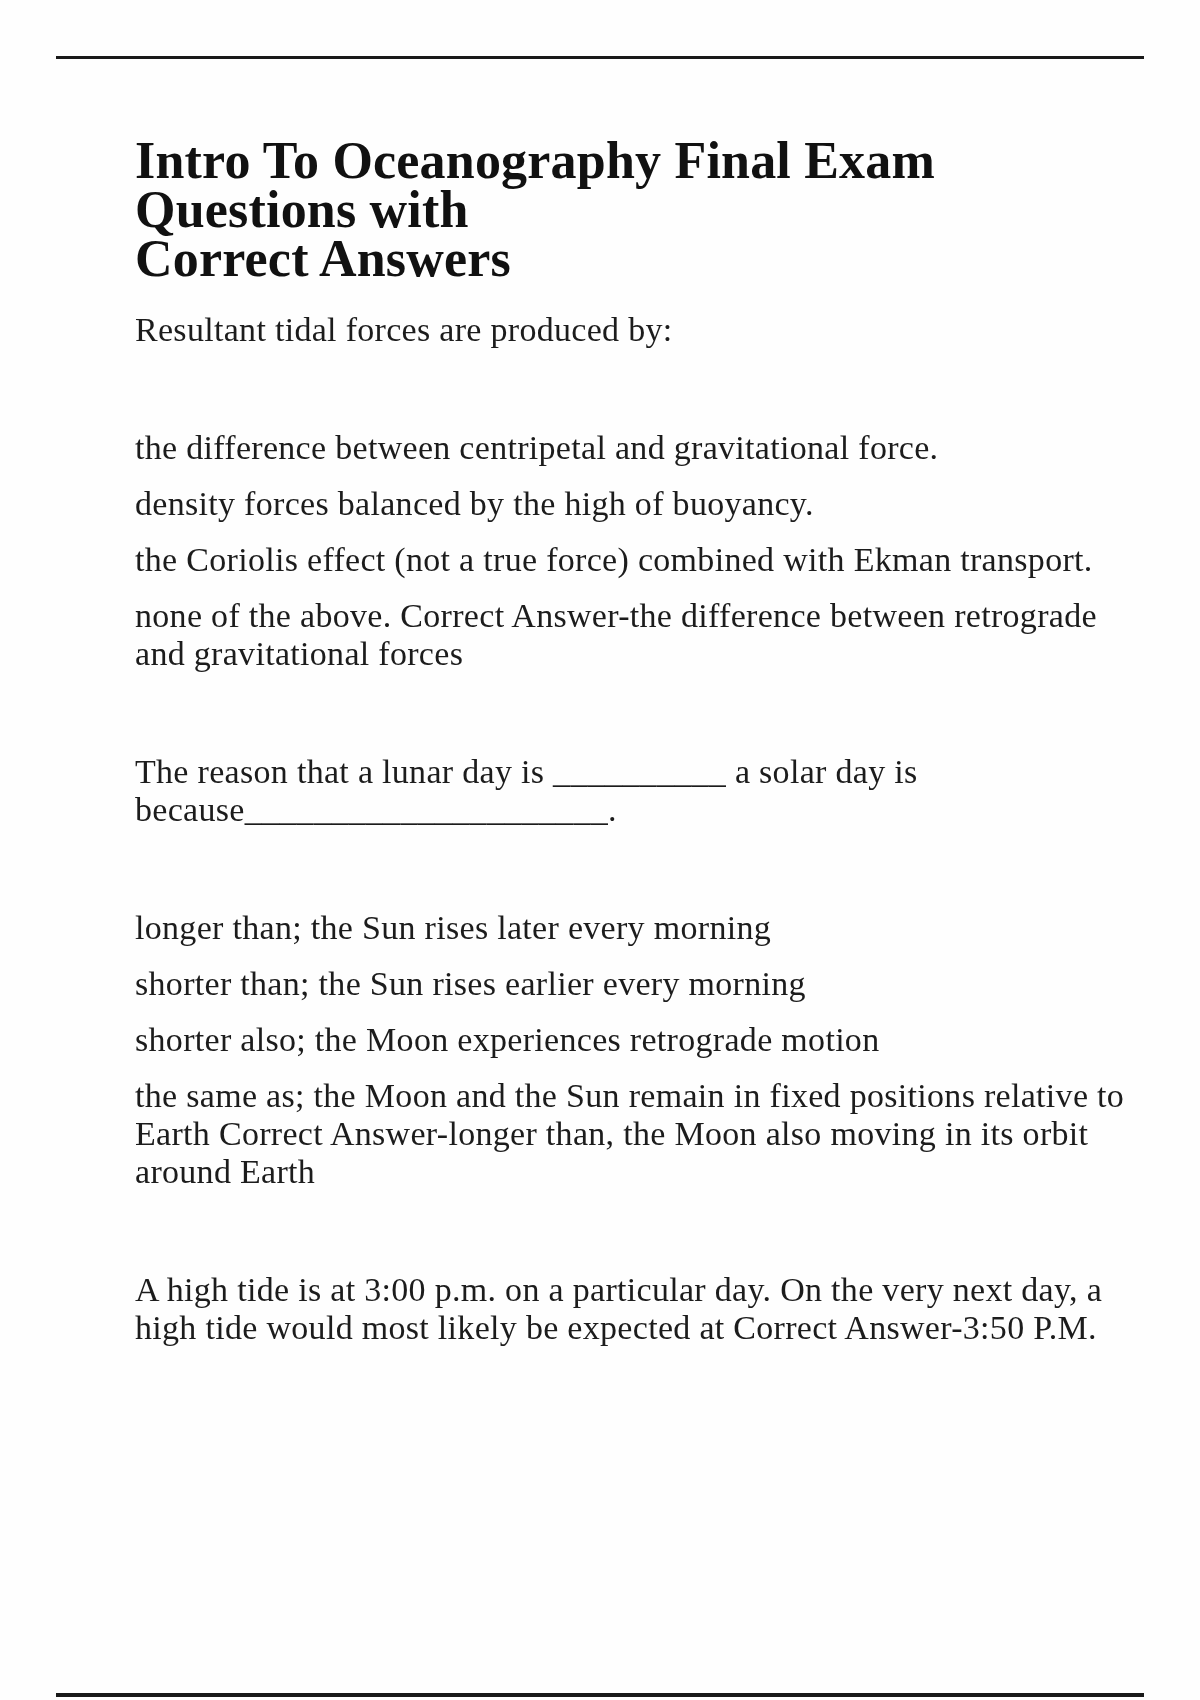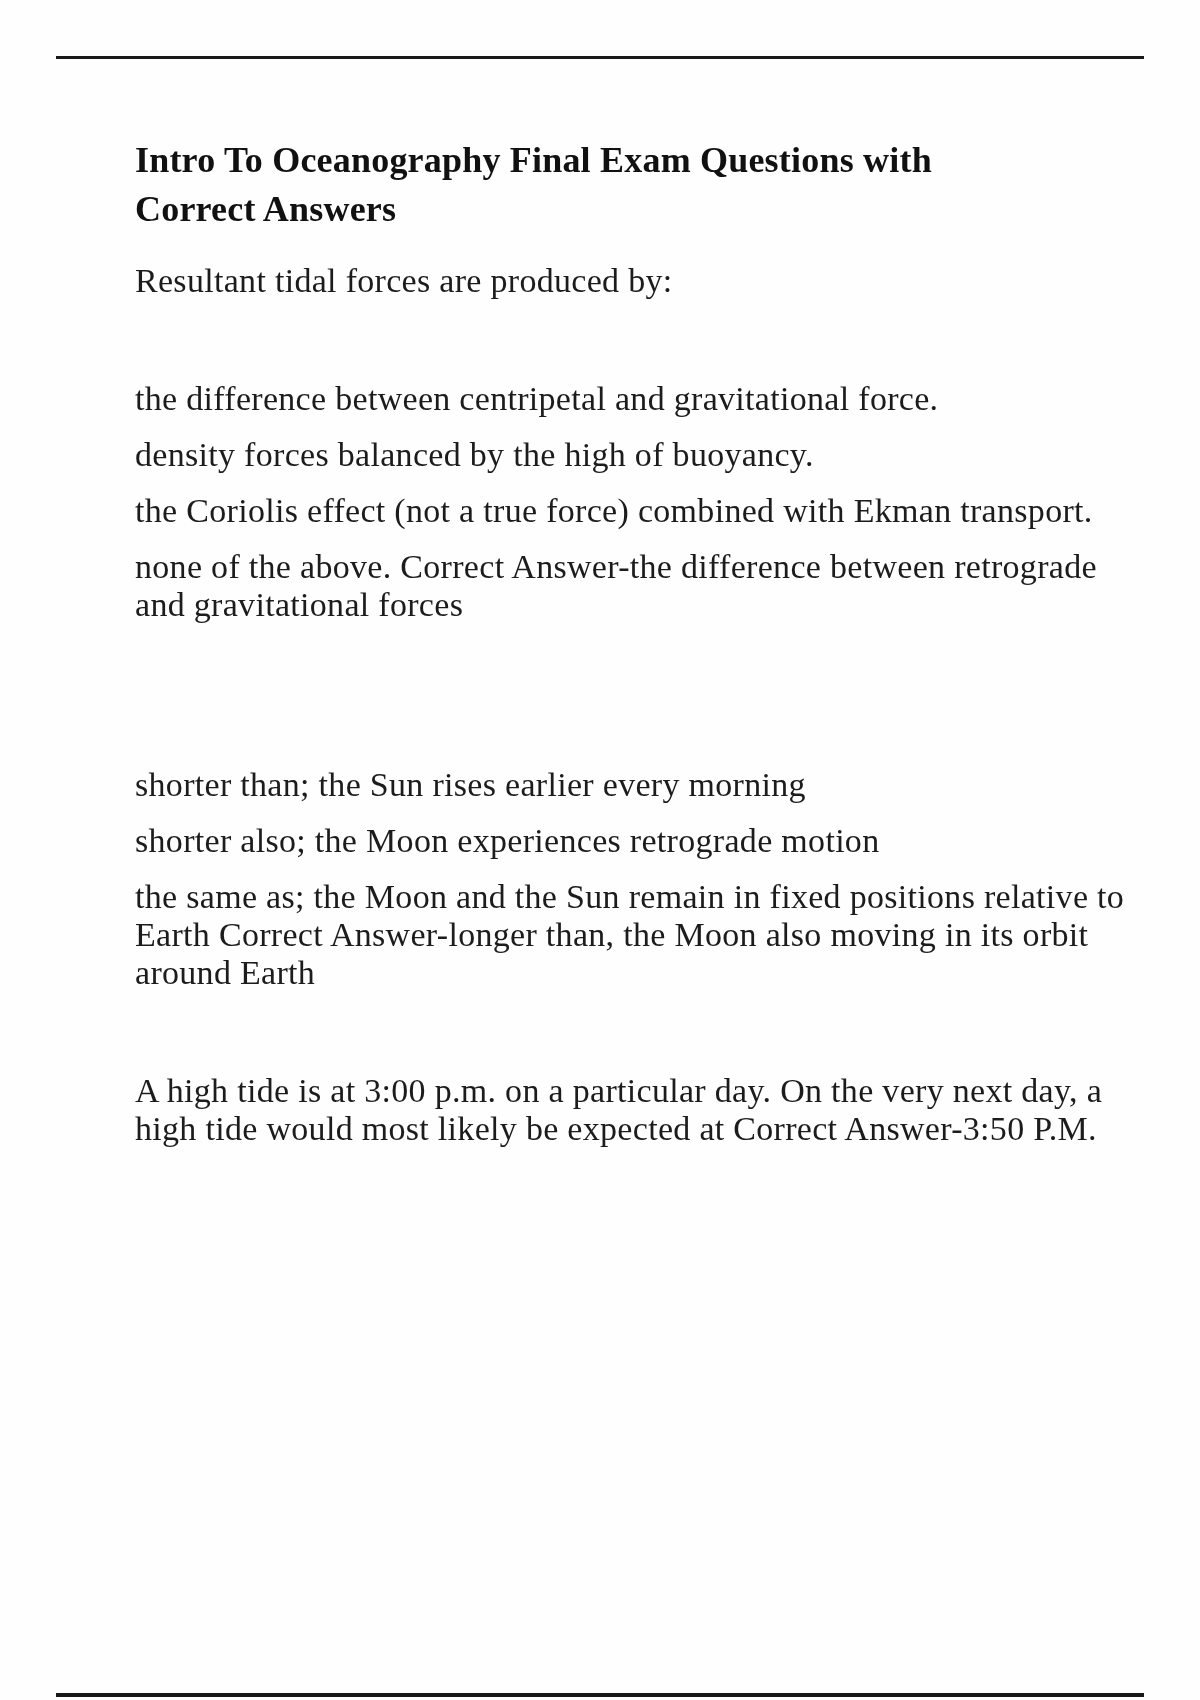--- a/index.html
+++ b/index.html
@@ -27,21 +27,21 @@
   .rule-bottom { top: 1693px; height: 4px; }
   .content {
     position: absolute;
     left: 135px;
     top: 0;
     width: 1010px;
     padding-top: 136px;
     color: #1c1c1c;
   }
   h1 {
-    font-size: 36px;
+    font-size: 52px;
     line-height: 49px;
     font-weight: bold;
     color: #111111;
     margin: 0 0 28px 0;
     white-space: pre-line;
     letter-spacing: 0.2px;
     max-width: 980px;
   }
   p {
     font-size: 34px;
@@ -68,22 +68,25 @@
     <p>Resultant tidal forces are produced by:</p>
     <div class="blank-line"></div>
 
     <p>the difference between centripetal and gravitational force.</p>
     <p>density forces balanced by the high of buoyancy.</p>
     <p>the Coriolis effect (not a true force) combined with Ekman transport.</p>
     <p>none of the above. Correct Answer-the difference between retrograde
 and gravitational forces</p>
     <div class="blank-line"></div>
 
+    <p>The reason that a lunar day is __________ a solar day is
+because_____________________.</p>
     <div class="blank-line"></div>
 
+    <p>longer than; the Sun rises later every morning</p>
     <p>shorter than; the Sun rises earlier every morning</p>
     <p>shorter also; the Moon experiences retrograde motion</p>
     <p>the same as; the Moon and the Sun remain in fixed positions relative to
 Earth Correct Answer-longer than, the Moon also moving in its orbit
 around Earth</p>
     <div class="blank-line"></div>
 
     <p>A high tide is at 3:00 p.m. on a particular day. On the very next day, a
 high tide would most likely be expected at Correct Answer-3:50 P.M.</p>
   </div>

